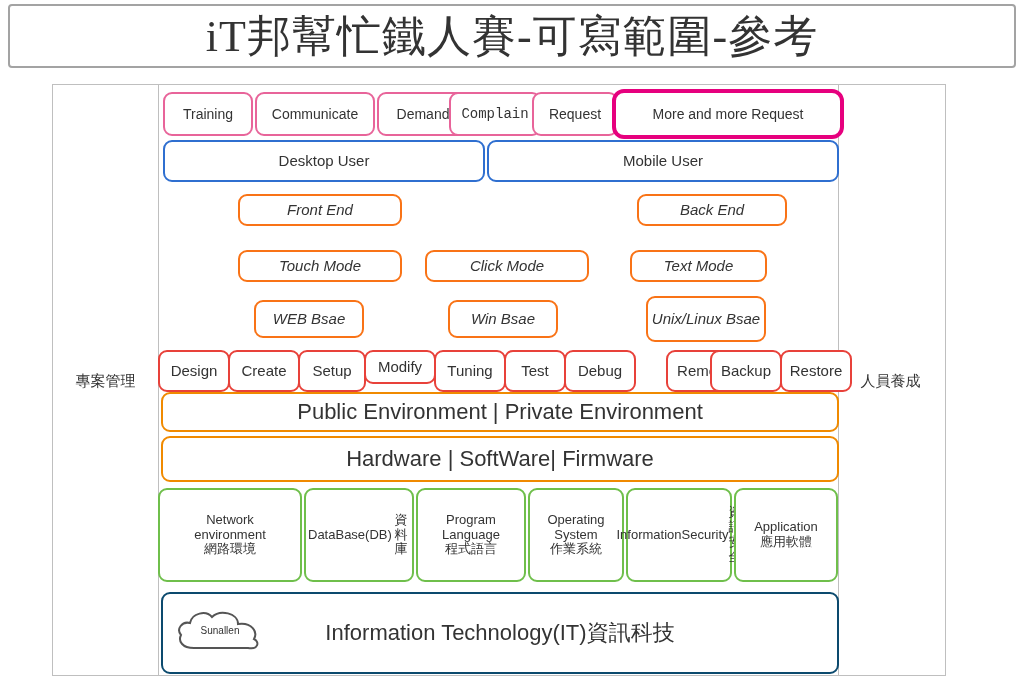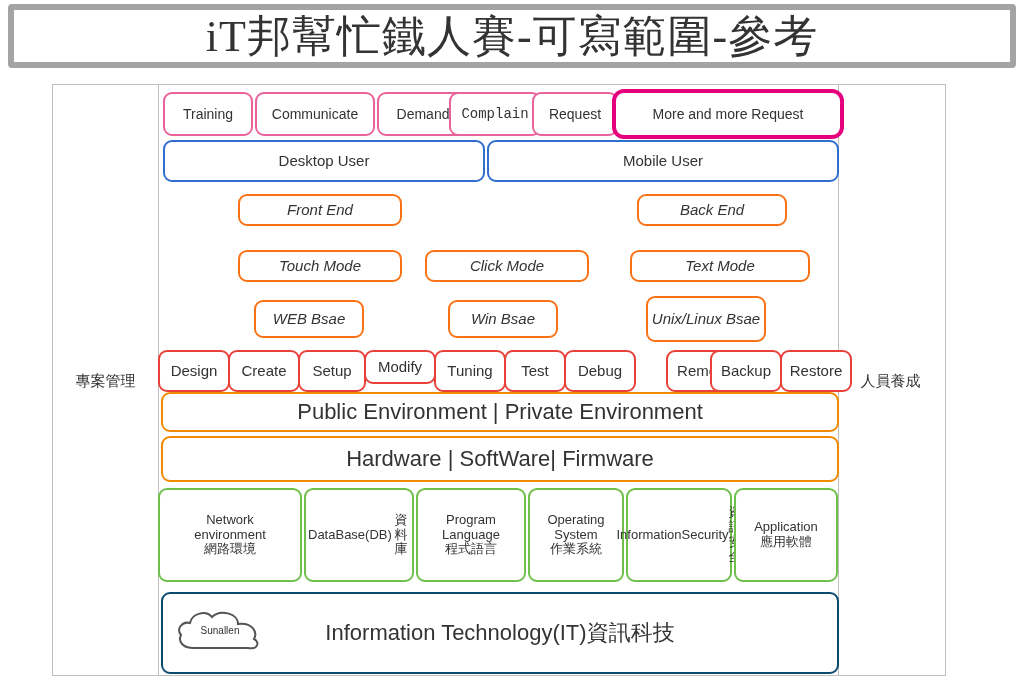--- a/index.html
+++ b/index.html
@@ -15,21 +15,21 @@
     overflow: hidden;
   }
 
   
   #title-banner {
     position: absolute;
     left: 8px;
     top: 4px;
     width: 1008px;
     height: 64px;
-    border: 6px solid #a3a3a3;
+    border: 2px solid #a3a3a3;
     border-radius: 4px;
     box-sizing: border-box;
     display: flex;
     align-items: center;
     justify-content: center;
     background: #ffffff;
   }
   #title-banner .title-text {
     font-size: 44px;
     color: #333333;
@@ -172,21 +172,21 @@
 <div class="box ltblue mid-text" style="left:637px; top:194px; width:150px; height:32px;">
   <span>Back End</span>
 </div>
 
 <div class="box ltblue mid-text" style="left:238px; top:250px; width:164px; height:32px;">
   <span>Touch Mode</span>
 </div>
 <div class="box ltblue mid-text" style="left:425px; top:250px; width:164px; height:32px;">
   <span>Click Mode</span>
 </div>
-<div class="box ltblue mid-text" style="left:630px; top:250px; width:180px; height:32px;">
+<div class="box ltblue mid-text" style="left:630px; top:250px; width:137px; height:32px;">
   <span>Text Mode</span>
 </div>
 
 <div class="box ltblue mid-text" style="left:254px; top:300px; width:110px; height:38px;">
   <span>WEB Bsae</span>
 </div>
 <div class="box ltblue mid-text" style="left:448px; top:300px; width:110px; height:38px;">
   <span>Win Bsae</span>
 </div>
 <div class="box ltblue mid-text" style="left:646px; top:296px; width:120px; height:46px;">

